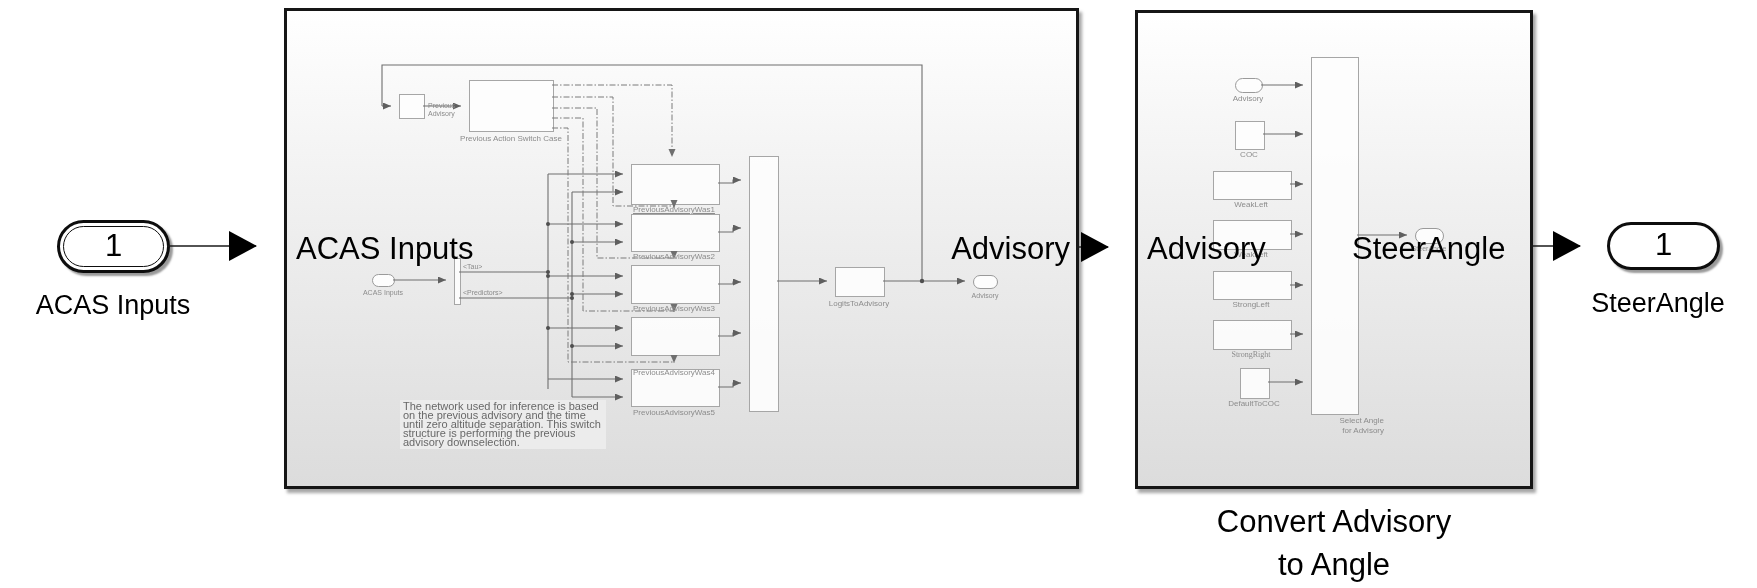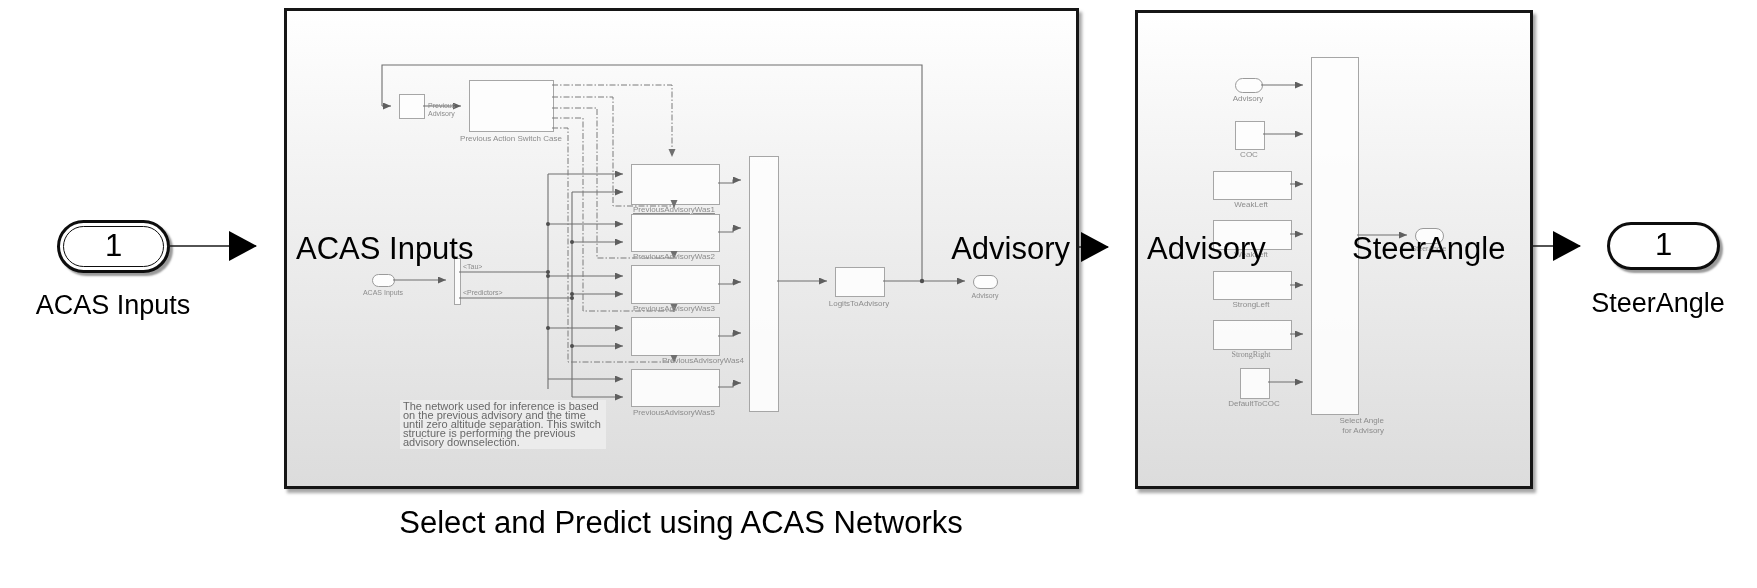--- a/index.html
+++ b/index.html
@@ -33,25 +33,26 @@
 
 <div id="canvas">
 
   <div class="stadium" style="left:57px;top:220px;width:107px;height:47px;">
     <div class="inner-ring"></div>
     <div class="pnum">1</div>
   </div>
   <div class="blockname" style="left:3px;top:289px;width:220px;">ACAS Inputs</div>
 
   <div class="subsystem" style="left:284px;top:8px;width:789px;height:475px;"></div>
-  <div class="title" style="left:331px;top:501px;width:700px;">Select and Predict using ACAS Networks</div>
   <div class="portlabel" style="left:296px;top:231px;">ACAS Inputs</div>
   <div class="portlabel" style="left:900px;top:231px;width:170px;text-align:right;">Advisory</div>
 
   <div class="subsystem" style="left:1135px;top:10px;width:392px;height:473px;"></div>
+  <div class="title" style="left:1134px;top:500px;width:400px;">Convert Advisory
+to Angle</div>
   <div class="portlabel" style="left:1147px;top:231px;">Advisory</div>
   <div class="portlabel" style="left:1352px;top:231px;">SteerAngle</div>
 
   <div class="stadium" style="left:1607px;top:222px;width:107px;height:42px;">
     <div class="pnum">1</div>
   </div>
   <div class="blockname" style="left:1553px;top:287px;width:210px;">SteerAngle</div>
 
   <div class="iblock" style="left:399px;top:94px;width:24px;height:23px;"></div>
   <div class="busLabel" style="left:428px;top:102px;white-space:pre-line;line-height:8px;">Previous
@@ -67,21 +68,21 @@
   <div class="busLabel" style="left:463px;top:263px;">&lt;Tau&gt;</div>
   <div class="busLabel" style="left:463px;top:289px;">&lt;Predictors&gt;</div>
 
   <div class="iblock" style="left:631px;top:164px;width:87px;height:39px;"></div>
   <div class="ilabel" style="left:604px;top:205px;width:140px;text-decoration:underline;">PreviousAdvisoryWas1</div>
   <div class="iblock" style="left:631px;top:214px;width:87px;height:36px;"></div>
   <div class="ilabel" style="left:604px;top:252px;width:140px;">PreviousAdvisoryWas2</div>
   <div class="iblock" style="left:631px;top:265px;width:87px;height:37px;"></div>
   <div class="ilabel" style="left:604px;top:304px;width:140px;">PreviousAdvisoryWas3</div>
   <div class="iblock" style="left:631px;top:317px;width:87px;height:37px;"></div>
-  <div class="ilabel" style="left:604px;top:356px;width:140px;text-align:right;">PreviousAdvisoryWas4</div>
+  <div class="ilabel" style="left:604px;top:368px;width:140px;">PreviousAdvisoryWas4</div>
   <div class="iblock" style="left:631px;top:369px;width:87px;height:36px;"></div>
   <div class="ilabel" style="left:604px;top:408px;width:140px;">PreviousAdvisoryWas5</div>
 
   <div class="iblock" style="left:749px;top:156px;width:28px;height:254px;"></div>
 
   <div class="iblock" style="left:835px;top:267px;width:48px;height:28px;"></div>
   <div class="ilabel" style="left:809px;top:299px;width:100px;">LogitsToAdvisory</div>
 
   <div class="ioval" style="left:973px;top:275px;width:23px;height:12px;"></div>
   <div class="ilabel" style="left:955px;top:291px;width:60px;font-size:7px;">Advisory</div>

